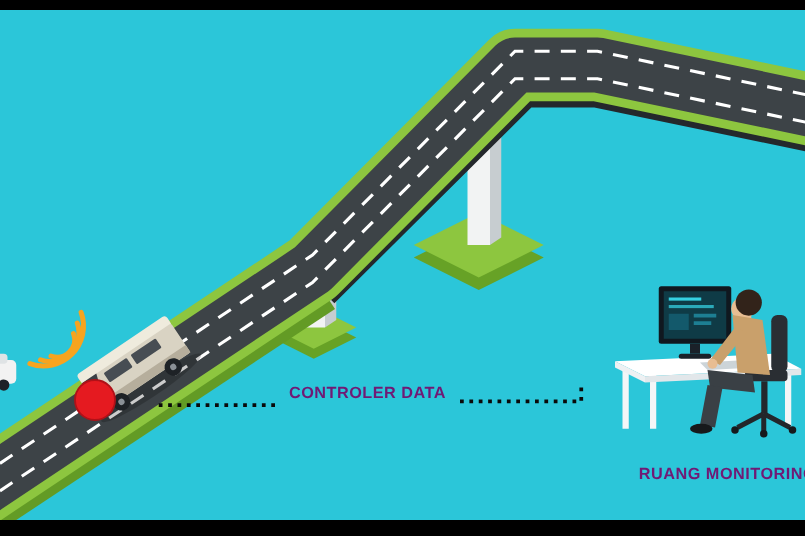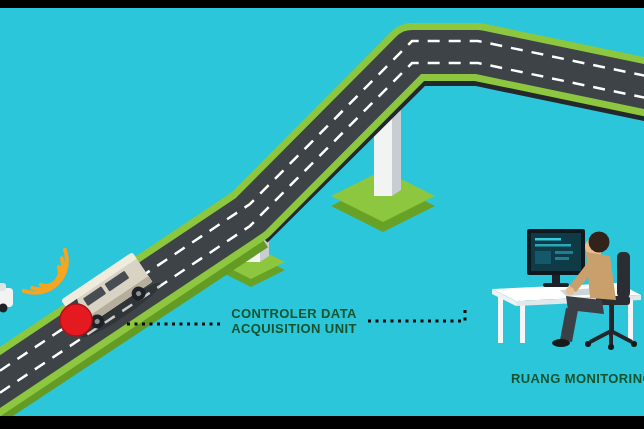--- a/index.html
+++ b/index.html
@@ -9,21 +9,21 @@
     background:#2bc6d9;
     overflow:hidden;
     font-family:"Liberation Sans", sans-serif;
   }
   #stage svg{position:absolute;left:0;top:0;}
   .letterbox{position:absolute;left:0;width:644px;background:#000;}
   #letterbox-top{top:0;height:8px;}
   #letterbox-bottom{top:416px;height:13px;}
   .diagram-label{
     position:absolute;
-    color:#14532d;
+    color:#701a75;
     font-weight:bold;
     font-size:13px;
     letter-spacing:0.4px;
     line-height:15px;
     white-space:nowrap;
   }
   #cdau-label{
     left:210px;top:306px;width:168px;
     text-align:center;white-space:normal;
   }
@@ -126,19 +126,18 @@
       <circle cx="594" cy="247" r="9" fill="#e8bd92"></circle>
       <circle cx="599" cy="242" r="10.5" fill="#32231a"></circle>
       <polygon points="586,252 610,256 616,300 590,298" fill="#c9a06b"></polygon>
       <polygon points="588,262 597,266 576,292 568,288" fill="#c9a06b"></polygon>
       <circle cx="570" cy="291" r="4" fill="#e8bd92"></circle>
     </g>
   </svg>
 
   <div id="cdau-label" class="diagram-label">
     <div>CONTROLER DATA</div>
-    <div>ACQUISITION UNIT</div>
   </div>
   <div id="room-label" class="diagram-label">RUANG MONITORING</div>
 
   <div id="letterbox-top" class="letterbox"></div>
   <div id="letterbox-bottom" class="letterbox"></div>
 </div>
 
 </body></html>

